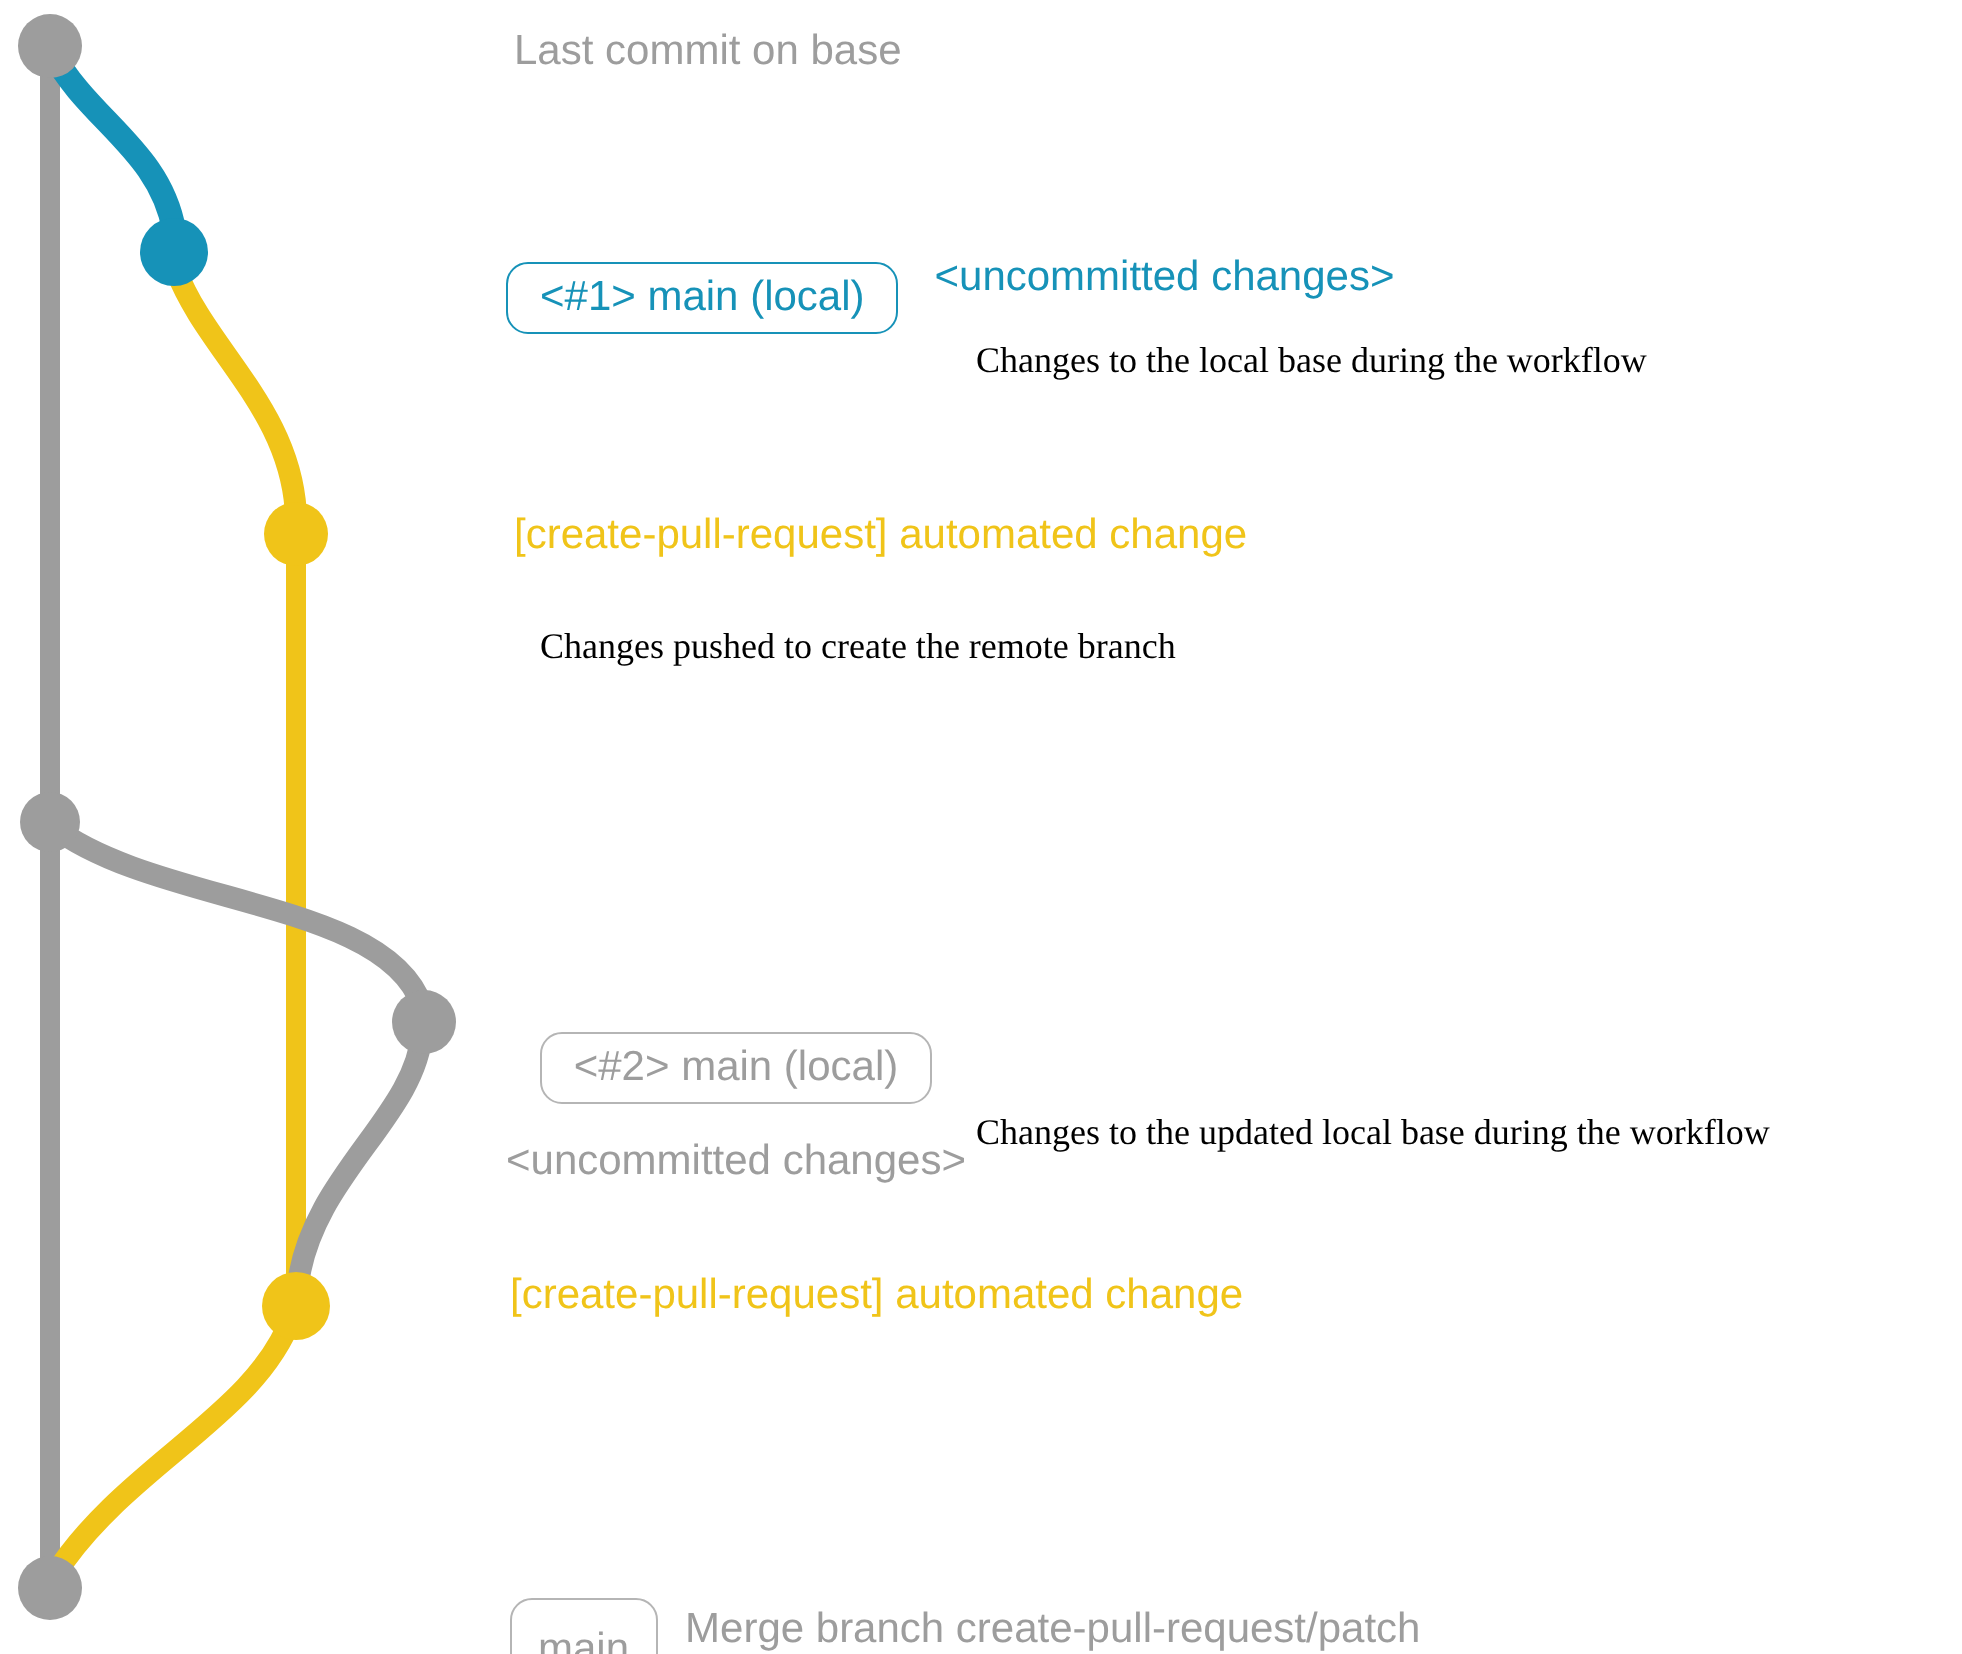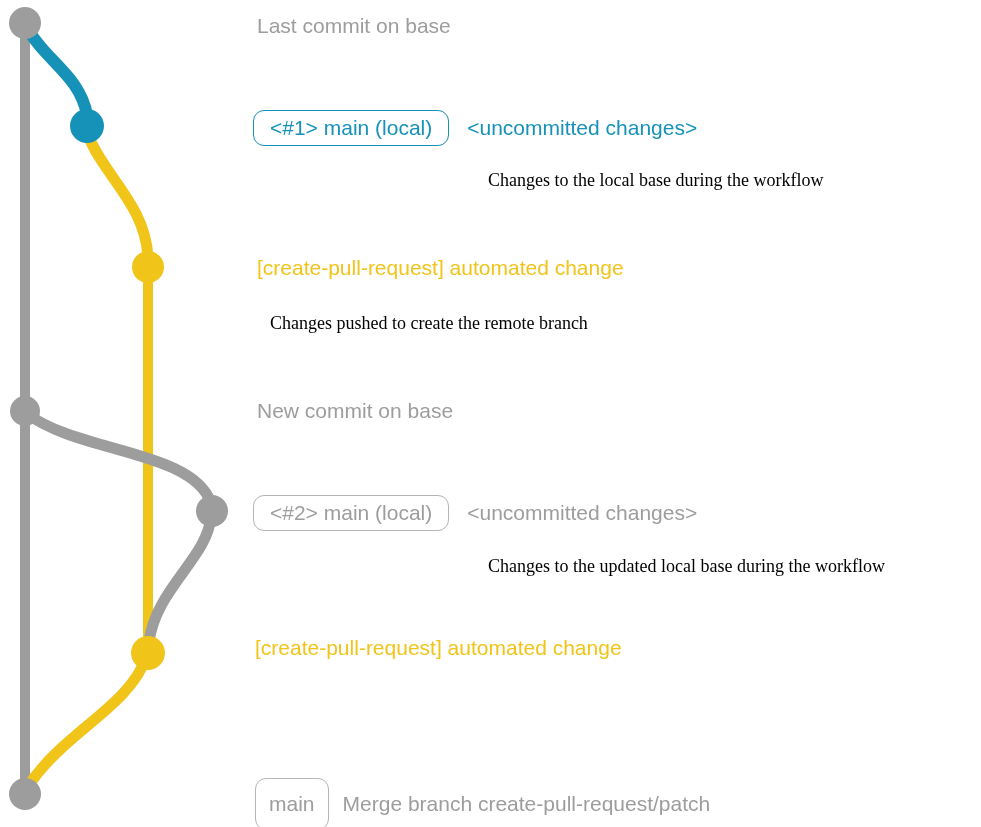--- a/index.html
+++ b/index.html
@@ -31,20 +31,21 @@
     white-space:nowrap;
   }
   .badge{
     box-sizing:border-box;
     display:inline-flex;align-items:center;justify-content:center;
     height:36px;
     padding:0 16px;
     border:1.6px solid;
     border-radius:11px;
     font-size:21px;
+    margin-top:21px;
   }
   .badge.teal{color:var(--teal);border-color:var(--teal);}
   .badge.gray{color:var(--gray);border-color:var(--gray-border);}
   .badge.yellow{color:var(--yellow);border-color:var(--yellow);}
   .annotation{font-size:21px;line-height:22px;white-space:nowrap;}
   .annotation.teal{color:var(--teal);}
   .annotation.gray{color:var(--gray);}
   .annotation.yellow{color:var(--yellow);}
   .annotation.abs{position:absolute;}
   .note{
@@ -90,23 +91,22 @@
 
   <div class="row" style="left:253px;top:110px;gap:18px;">
     <span class="badge teal">&lt;#1&gt; main (local)</span>
     <span class="annotation teal">&lt;uncommitted changes&gt;</span>
   </div>
   <div class="note" style="left:488px;top:146px;">Changes to the local base during the workflow</div>
 
   <div class="annotation yellow abs" style="left:257px;top:257px;">[create-pull-request] automated change</div>
   <div class="note" style="left:270px;top:289px;">Changes pushed to create the remote branch</div>
 
-  <div class="caption" style="left:257px;top:399px;">New commit on base</div>
 
-  <div class="row" style="left:253px;top:495px;gap:18px;">
+  <div class="row" style="left:253px;top:495px;gap:18px;flex-direction:column;">
     <span class="badge gray">&lt;#2&gt; main (local)</span>
     <span class="annotation gray">&lt;uncommitted changes&gt;</span>
   </div>
   <div class="note" style="left:488px;top:532px;">Changes to the updated local base during the workflow</div>
 
   <div class="row" style="left:255px;top:637px;gap:13px;">
     <span class="annotation yellow">[create-pull-request] automated change</span>
   </div>
 
   <div class="row" style="left:255px;top:778px;gap:14px;">

